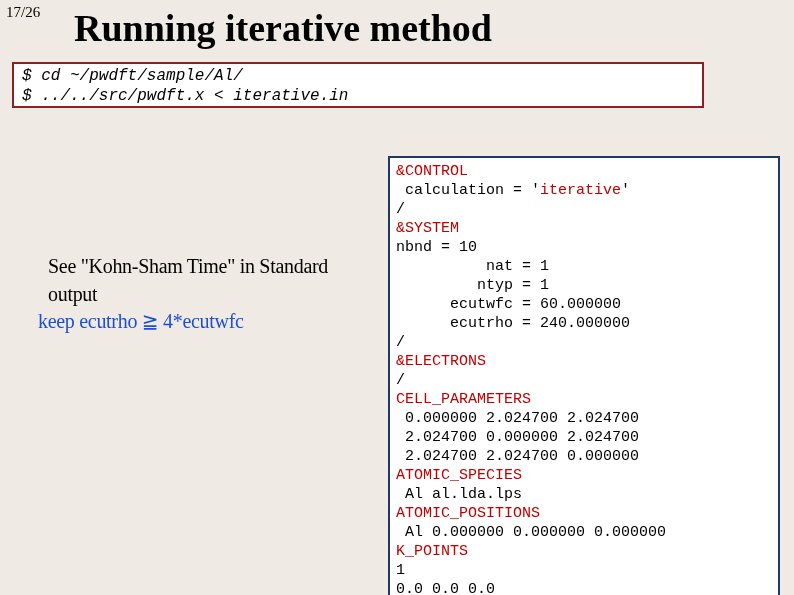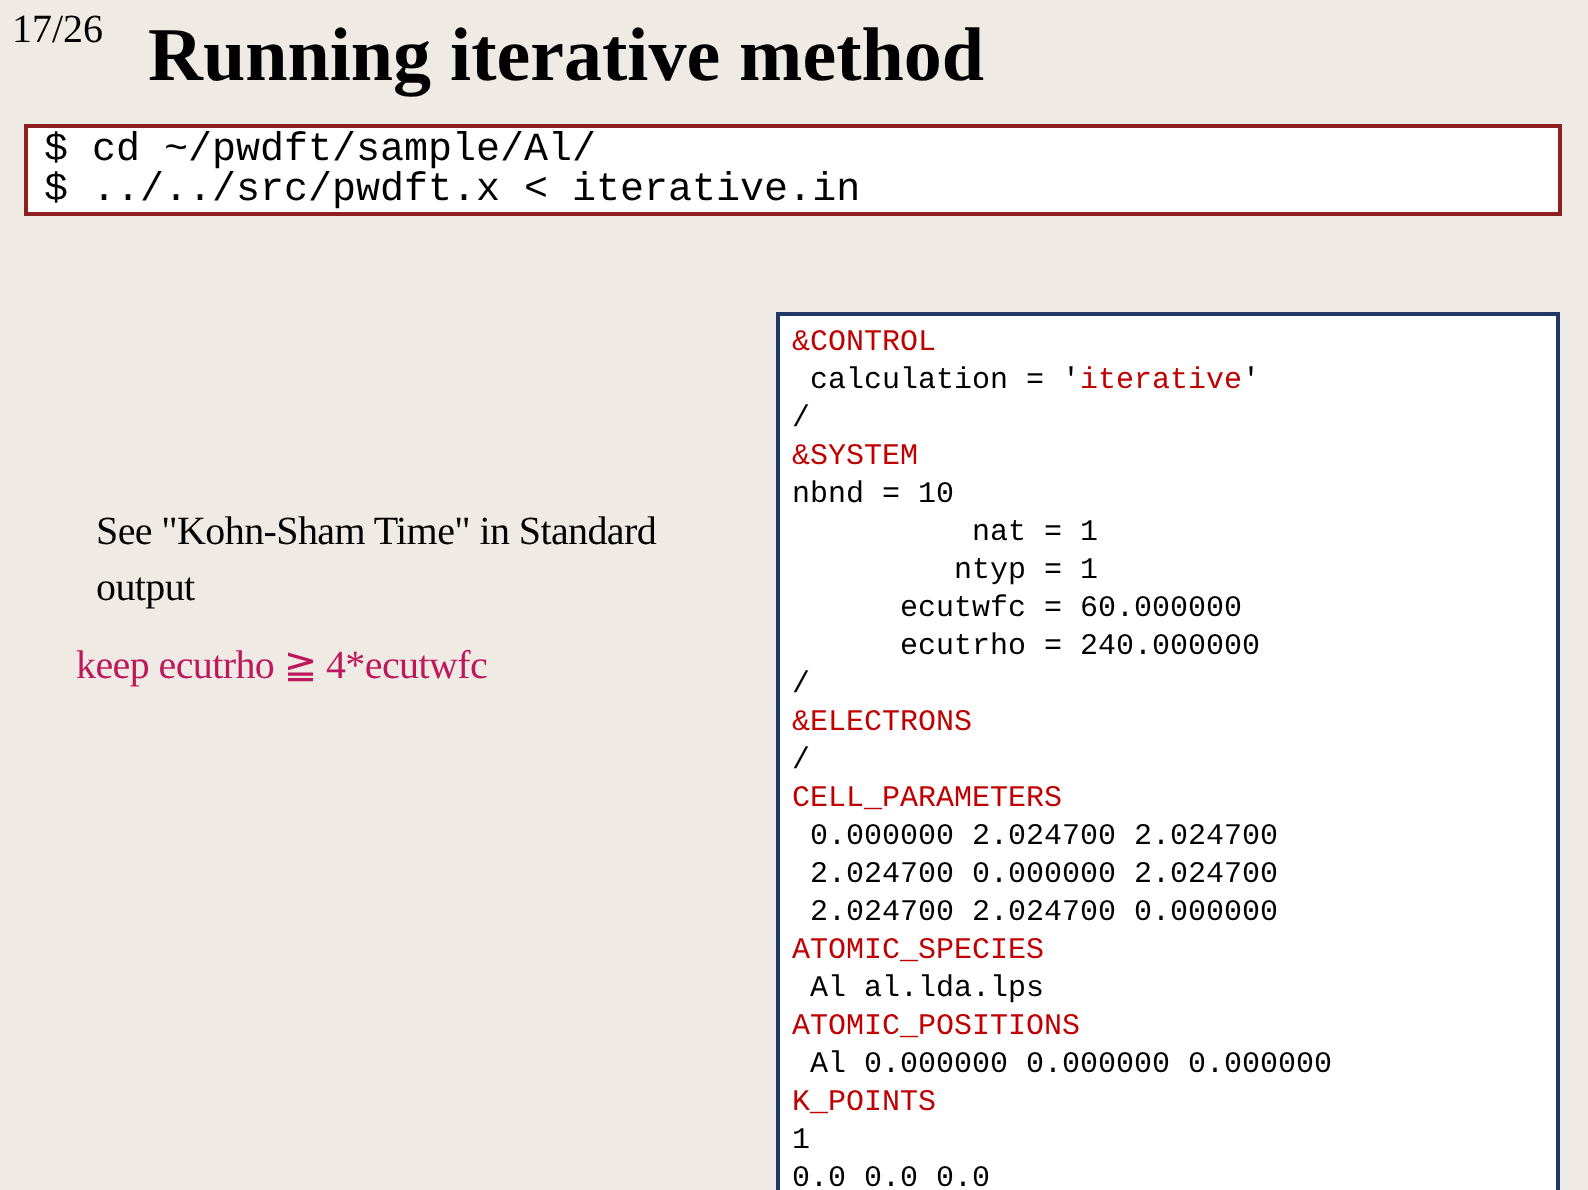--- a/index.html
+++ b/index.html
@@ -8,63 +8,64 @@
     height: 595px;
     background: #efebe4;
     font-family: "Times New Roman", serif;
     position: relative;
     overflow: hidden;
   }
   .page-number {
     position: absolute;
     top: 4px;
     left: 6px;
-    font-size: 20px;
+    font-size: 15px;
     color: #000;
   }
   .title {
     position: absolute;
     top: 6px;
     left: 74px;
     font-size: 38px;
     color: #000;
     font-weight: bold;
   }
   .cmd-box {
     position: absolute;
     top: 62px;
     left: 12px;
-    width: 769px;
+    width: 692px;
     height: 46px;
     background: #ffffff;
     border: 2px solid #8e2022;
     padding: 2px 8px;
     font-family: "Courier New", monospace;
-    font-size: 20px;
+    font-size: 16px;
     line-height: 20px;
     color: #000;
     white-space: pre;
+    font-style: italic;
   }
   .note1 {
     position: absolute;
     top: 252px;
     left: 48px;
     width: 320px;
     font-size: 20px;
     line-height: 28px;
     color: #000;
     letter-spacing: -0.3px;
   }
   .note2 {
     position: absolute;
-    top: 320px;
+    top: 309px;
     left: 38px;
     width: 320px;
     font-size: 20px;
-    color: #be185d;
+    color: #1d4ed8;
     letter-spacing: -0.3px;
   }
   .input-box {
     position: absolute;
     top: 156px;
     left: 388px;
     width: 392px;
     height: 484px;
     background: #ffffff;
     border: 2px solid #203864;

